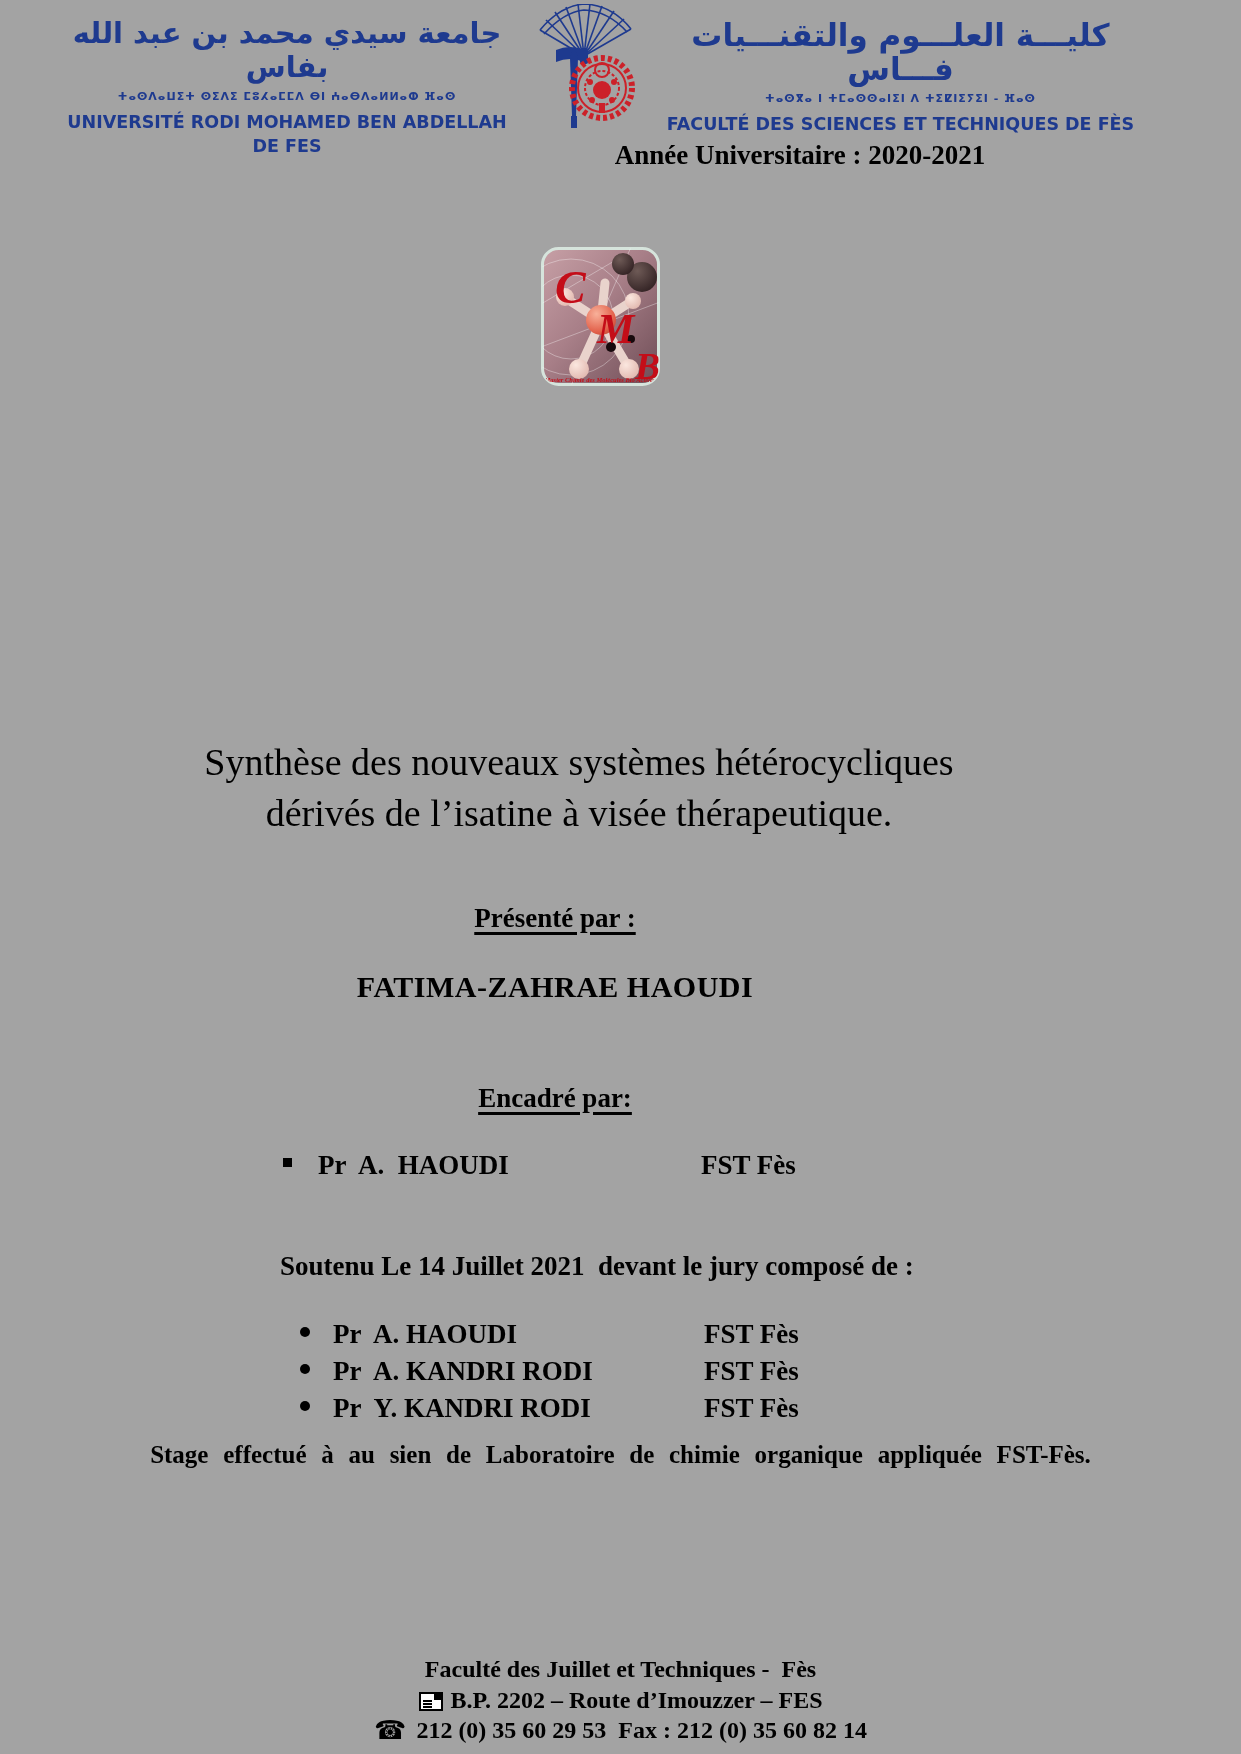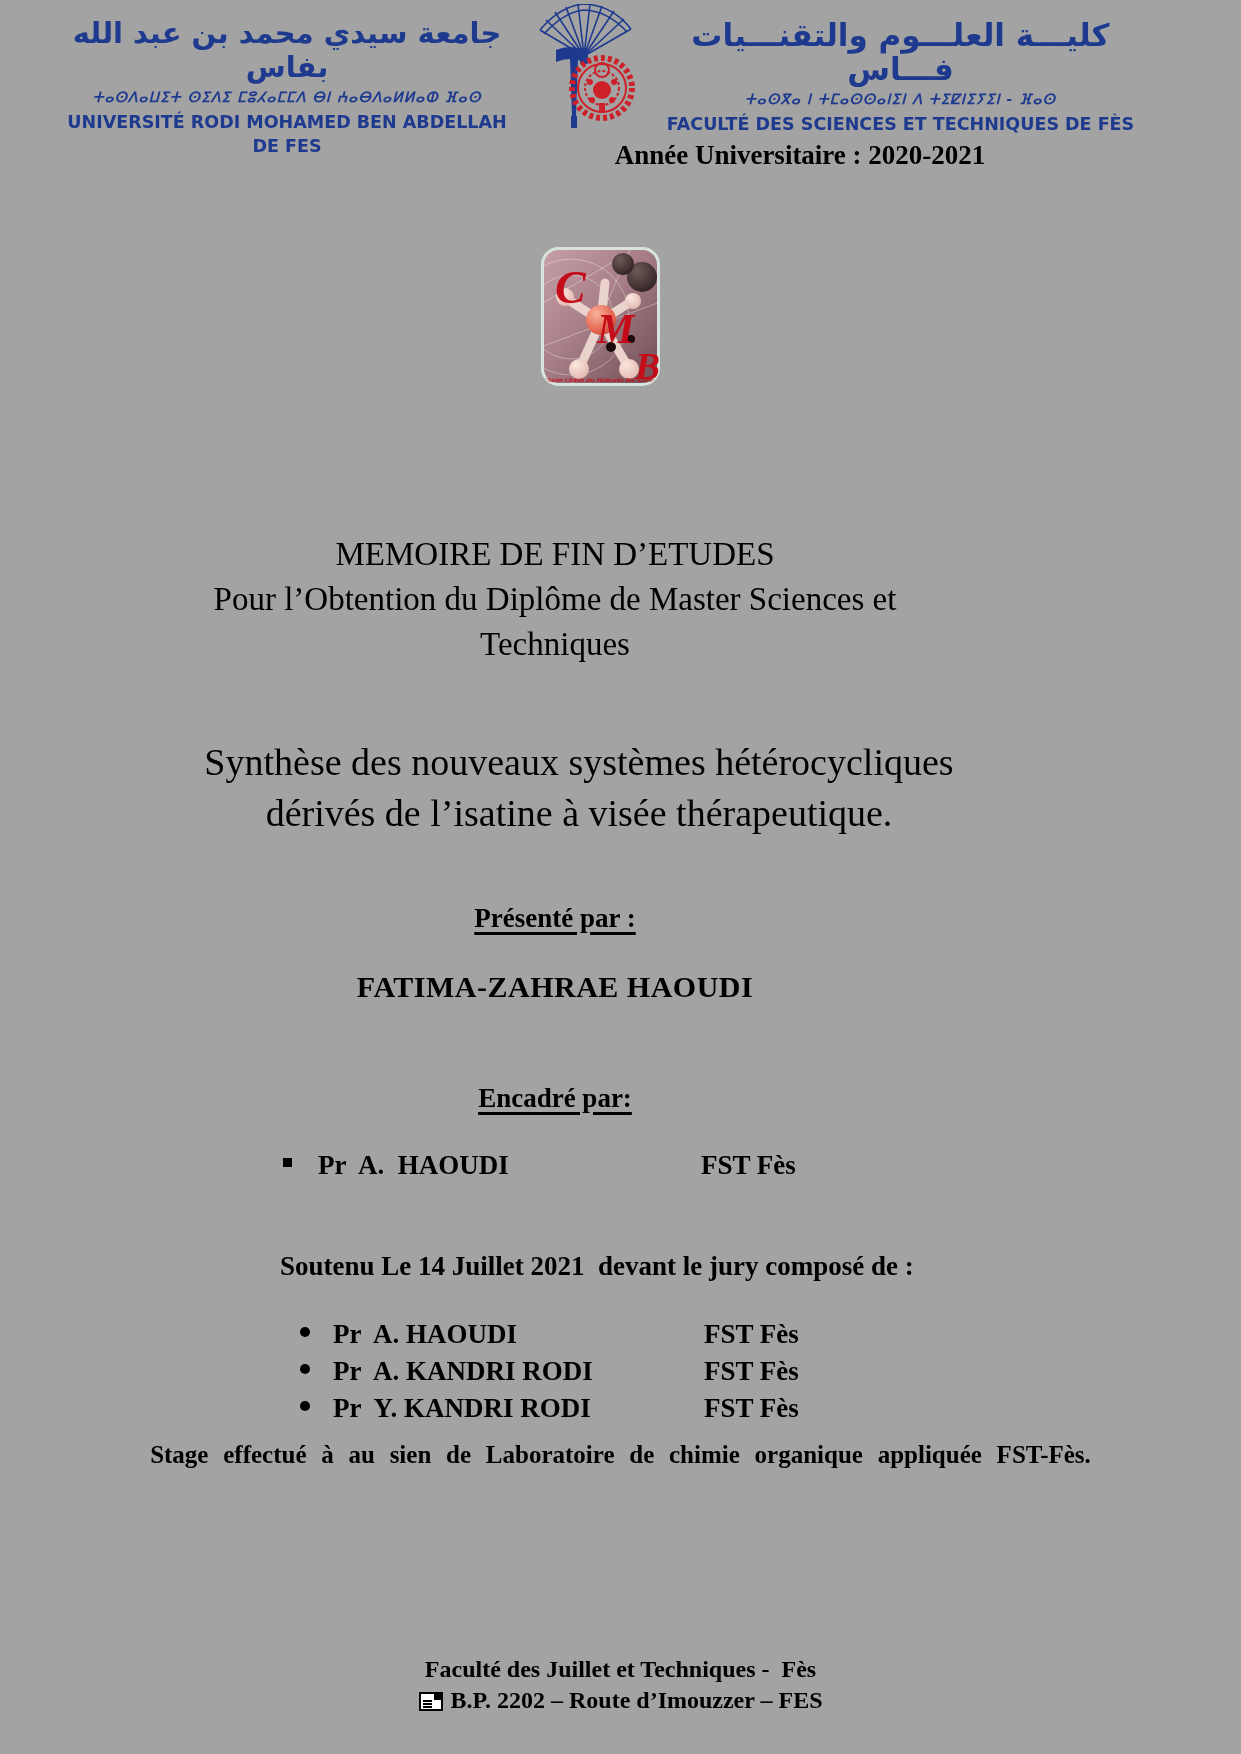--- a/index.html
+++ b/index.html
@@ -12,21 +12,21 @@
     color:#000;
     overflow:hidden;
   }
   .abs{position:absolute;}
   .pre{white-space:pre-wrap;}
 
   
   .hdr-left{left:62px;top:16px;width:450px;text-align:center;}
   .hdr-right{left:638px;top:18px;width:525px;text-align:center;}
   .ar{font-family:"DejaVu Sans","Liberation Sans",sans-serif;font-weight:bold;color:#1e3a8f;font-size:29px;line-height:34px;direction:rtl;}
-  .tf{font-family:"DejaVu Sans","Liberation Sans",sans-serif;font-weight:bold;color:#1e3a8f;font-size:14px;line-height:26px;letter-spacing:1px;font-style:italic;}
+  .tf{font-family:"DejaVu Sans","Liberation Sans",sans-serif;font-weight:bold;color:#1e3a8f;font-size:11px;line-height:26px;letter-spacing:1px;}
   .frh{font-family:"DejaVu Sans","Liberation Sans",sans-serif;font-weight:bold;color:#1e3a8f;font-size:17.5px;line-height:24px;}
   .hdr-right .ar{font-size:31px;}
   .univ-logo{left:530px;top:4px;width:108px;height:128px;}
 
   
   .year{left:560px;top:140px;width:480px;text-align:center;font-weight:bold;font-size:27px;}
 
   
   .cmb{left:541px;top:247px;width:119px;height:139px;}
 
@@ -175,25 +175,20 @@
       <circle cx="90" cy="92" r="4" fill="#17090c"></circle>
 
       <text x="14" y="56" font-family="Liberation Serif, serif" font-style="italic" font-weight="bold" font-size="46" fill="#c40d18">C</text>
       <text x="56" y="96" font-family="Liberation Serif, serif" font-style="italic" font-weight="bold" font-size="42" fill="#c40d18">M</text>
       <text x="94" y="132" font-family="Liberation Serif, serif" font-style="italic" font-weight="bold" font-size="38" fill="#c40d18">B</text>
       <text x="59" y="135" text-anchor="middle" font-family="Liberation Serif, serif" font-style="italic" font-weight="bold" font-size="6.5" fill="#c40d18">Master Chimie des Molécules Bio Actives</text>
     </g>
   </svg>
 
 
-  <div class="abs col memoire">
-    <div>MEMOIRE DE FIN D’ETUDES</div>
-    <div>Pour l’Obtention du Diplôme de Master Sciences et</div>
-    <div>Techniques</div>
-  </div>
 
   <div class="abs col title">
     <div>Synthèse des nouveaux systèmes hétérocycliques</div>
     <div>dérivés de l’isatine à visée thérapeutique.</div>
   </div>
 
   <div class="abs col presented-h">
     <span class="heading-underline pre">Présenté par :</span>
   </div>
   <div class="abs col presented-name">FATIMA-ZAHRAE HAOUDI</div>
@@ -221,15 +216,16 @@
 
   <div class="abs stage pre">Stage effectué à au sien de Laboratoire de chimie organique appliquée FST-Fès.</div>
 
   <div class="abs footer">
     <div class="pre">Faculté des Juillet et Techniques -  Fès</div>
     <div><svg class="mail-svg" width="24" height="19" viewBox="0 0 24 19">
           <rect x="1" y="1" width="22" height="17" fill="#fff" stroke="#000" stroke-width="2"></rect>
           <rect x="15" y="1" width="8" height="7" fill="#000"></rect>
           <path d="M4 9 H13 M4 12 H13 M4 15 H13" stroke="#000" stroke-width="1.8"></path>
         </svg><span class="pre">B.P. 2202 – Route d’Imouzzer – FES</span></div>
+    <div><span class="phone-g">☎</span><span class="pre">212 (0) 35 60 29 53  Fax : 212 (0) 35 60 82 14</span></div>
   </div>
 
 </div>
 
 </body></html>

